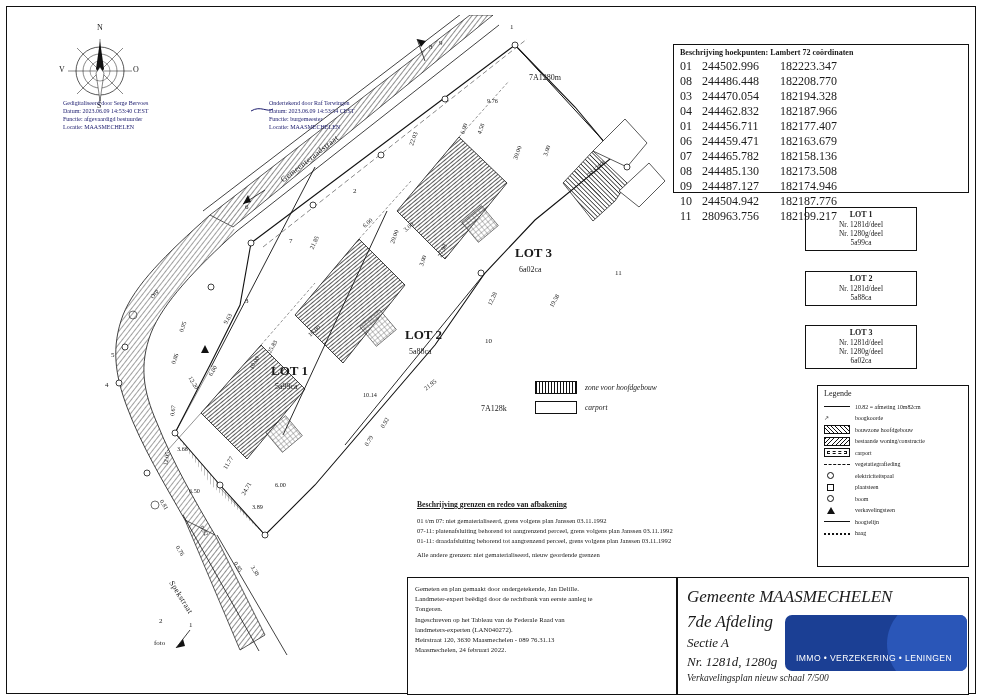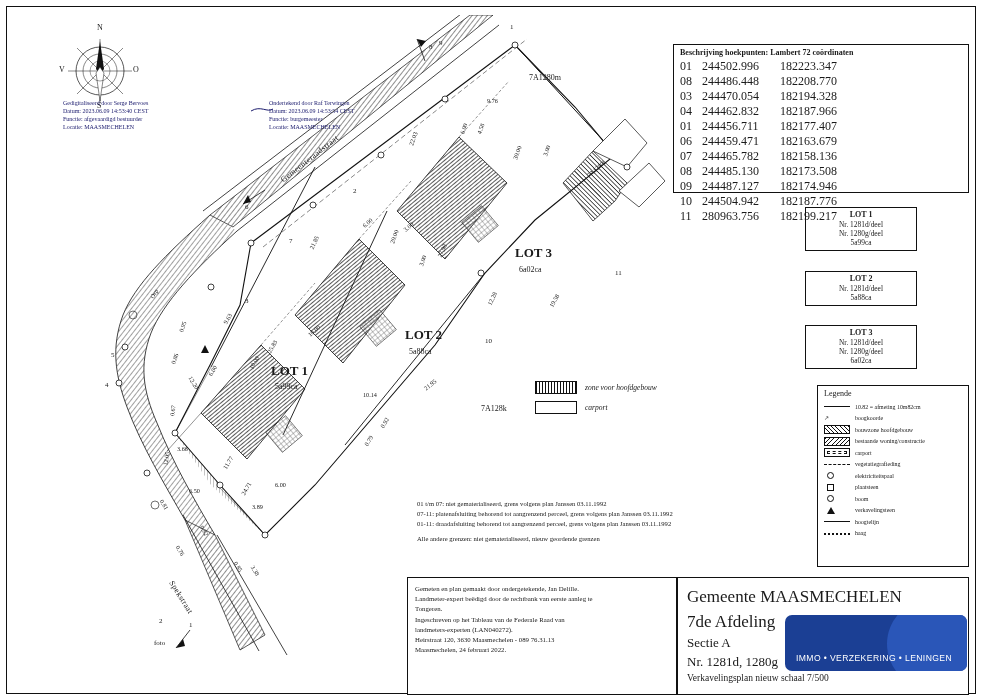--- a/index.html
+++ b/index.html
@@ -83,21 +83,21 @@
   .k-arrow { font-size:6px; }
 
   
   #grenzen { position:absolute; left: 410px; top: 492px; width: 340px; font-size: 6.6px; line-height: 1.55; }
   #grenzen .g-t { font-size: 7.6px; font-weight: bold; text-decoration: underline; margin-bottom: 5px; }
 
   
   #cart-left { left: 400px; top: 570px; width: 270px; height: 118px; }
   #cart-left .inner { padding: 6px 7px; font-size: 6.8px; line-height: 1.5; }
   #cart-right { left: 670px; top: 570px; width: 292px; height: 118px; }
-  #cart-right .inner { padding: 7px 9px; line-height: 1.45; }
+  #cart-right .inner { padding: 7px 9px; line-height: 1.45; font-style: italic; }
 
   
   #logo {
     position:absolute; left: 778px; top: 608px; width: 182px; height: 56px;
     background: #1b3f94; border-radius: 7px; overflow:hidden;
   }
   #logo .jm { position:absolute; left: 10px; top: 2px; font-family:"Liberation Sans", sans-serif; font-weight:bold; font-size: 30px; color:#fff; letter-spacing:-0.5px; }
   #logo .sub { position:absolute; left: 11px; top: 38px; font-family:"Liberation Sans", sans-serif; font-size: 8.6px; color:#fff; letter-spacing:0.4px; }
   #logo .dot { color:#f5a400; }
   #logo .swoosh { position:absolute; right:-10px; top:-16px; width: 90px; height: 90px; border-radius:50%; background:#2a56b8; }
@@ -486,20 +486,21 @@
     </div>
     <div class="lrow">
       <div class="key">
           <div class="k-hedge"></div>
         </div>
       <div>haag</div>
     </div>
   </div>
 
   <div id="grenzen">
+    <div class="g-t">Beschrijving grenzen en redeo van afbakening</div>
     <div>01 t/m 07: niet gematerialiseerd, grens volgens plan Janssen 03.11.1992</div>
     <div>07-11: platenafsluiting behorend tot aangrenzend perceel, grens volgens plan Janssen 03.11.1992</div>
     <div>01-11: draadafsluiting behorend tot aangrenzend perceel, grens volgens plan Janssen 03.11.1992</div>
     <div style="margin-top:4px;">Alle andere grenzen: niet gematerialiseerd, nieuw geordende grenzen</div>
   </div>
 
   <div class="box" id="cart-left">
     <div class="inner">
       <div>Gemeten en plan gemaakt door ondergetekende, Jan Delille.</div>
       <div>Landmeter-expert beëdigd door de rechtbank van eerste aanleg te</div>

